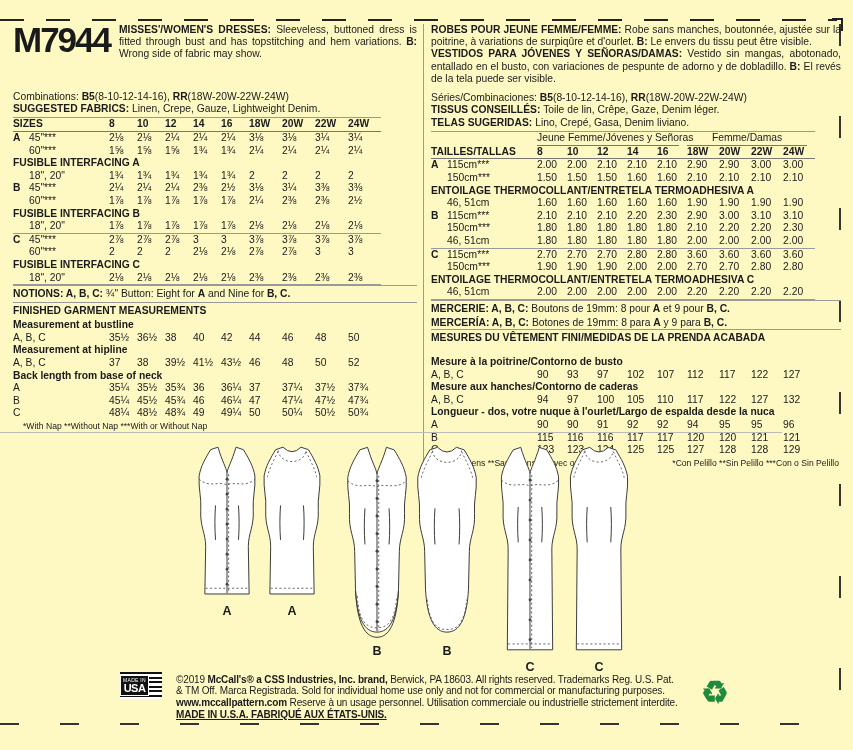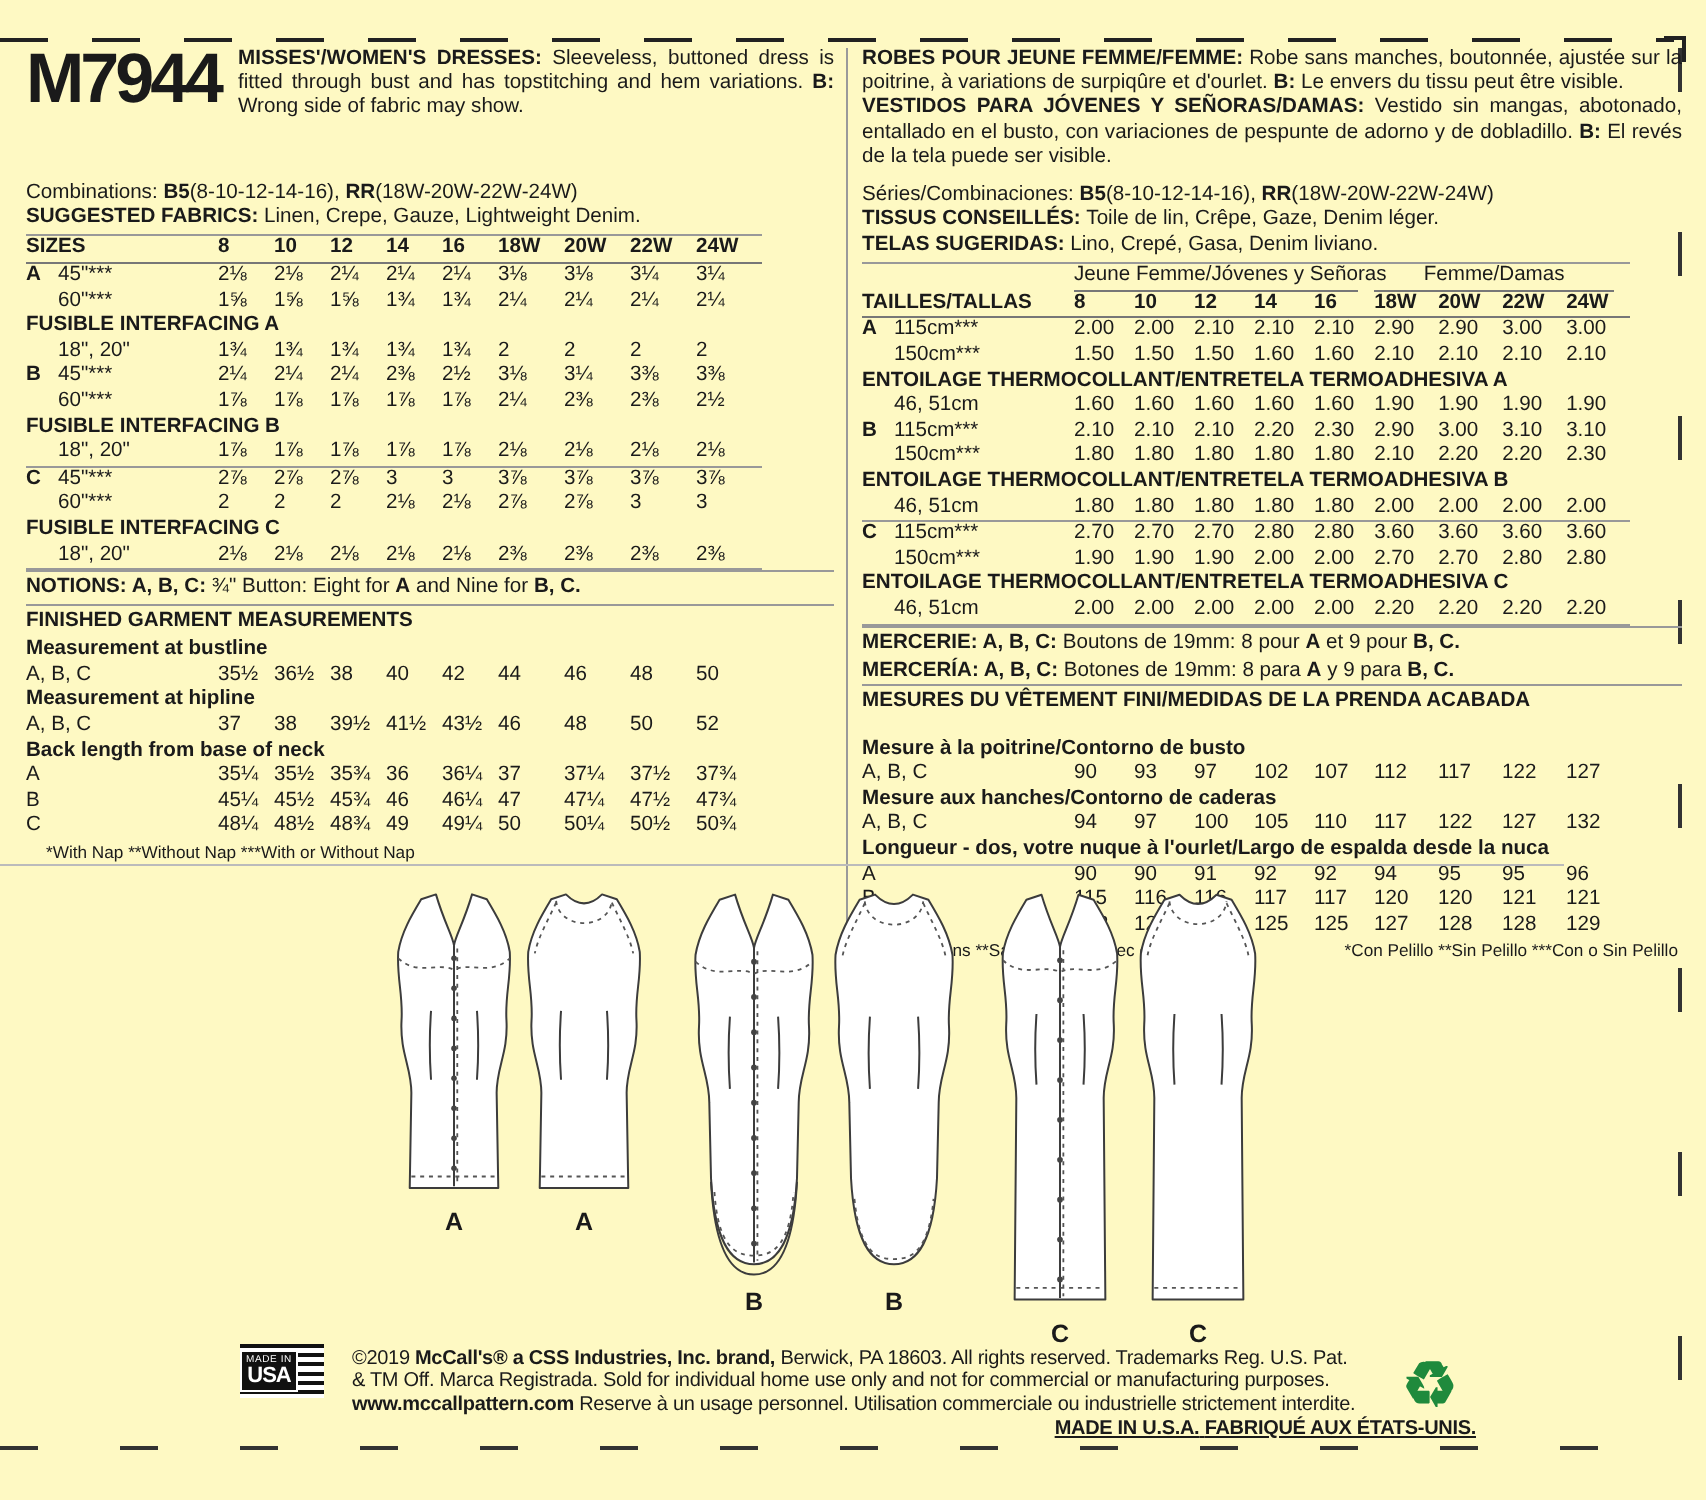--- a/index.html
+++ b/index.html
@@ -41,21 +41,21 @@
   .dress svg{display:block;}
   .view-label{font-size:12.5px;font-weight:bold;margin-top:5px;}
   
   .usa-flag{position:absolute;left:120px;top:672px;width:42px;height:27px;
      background:repeating-linear-gradient(180deg,#111 0 2px,#fff 2px 4.6px);}
   .usa-box{position:absolute;left:0;top:3px;width:27px;height:19px;background:#111;border:1px solid #fff;
      color:#fff;text-align:center;}
   .usa-box .l1{font-size:5px;line-height:6px;letter-spacing:.3px;margin-top:1px;}
   .usa-box .l2{font-size:11px;line-height:11px;font-weight:bold;letter-spacing:-.5px;}
   .copyright{position:absolute;left:176px;top:674px;width:562px;font-size:10px;line-height:11.4px;letter-spacing:-0.15px;}
-  .made-line{text-align:right;margin-top:0.5px;font-weight:bold;}
+  .made-line{text-align:left;margin-top:0.5px;font-weight:bold;}
   .made-line span{text-decoration:underline;}
   .recycle{position:absolute;left:701px;top:677px;font-size:31px;line-height:31px;font-weight:bold;}
 </style>
 </head>
 <body>
 
 <div class="page">
 
   <div class="cut-h top"></div>
   <div class="cut-h bottom"></div>
@@ -414,23 +414,20 @@
                 <td><span class="ltr"></span><span>150cm***</span></td>
                 <td>1.80</td>
                 <td>1.80</td>
                 <td>1.80</td>
                 <td>1.80</td>
                 <td>1.80</td>
                 <td>2.10</td>
                 <td>2.20</td>
                 <td>2.20</td>
                 <td>2.30</td>
-              </tr>
-              <tr class="section">
-                <td colspan="10">ENTOILAGE THERMOCOLLANT/ENTRETELA TERMOADHESIVA B</td>
               </tr>
               <tr class="rule">
                 <td><span class="ltr"></span><span>46, 51cm</span></td>
                 <td>1.80</td>
                 <td>1.80</td>
                 <td>1.80</td>
                 <td>1.80</td>
                 <td>1.80</td>
                 <td>2.00</td>
                 <td>2.00</td>

